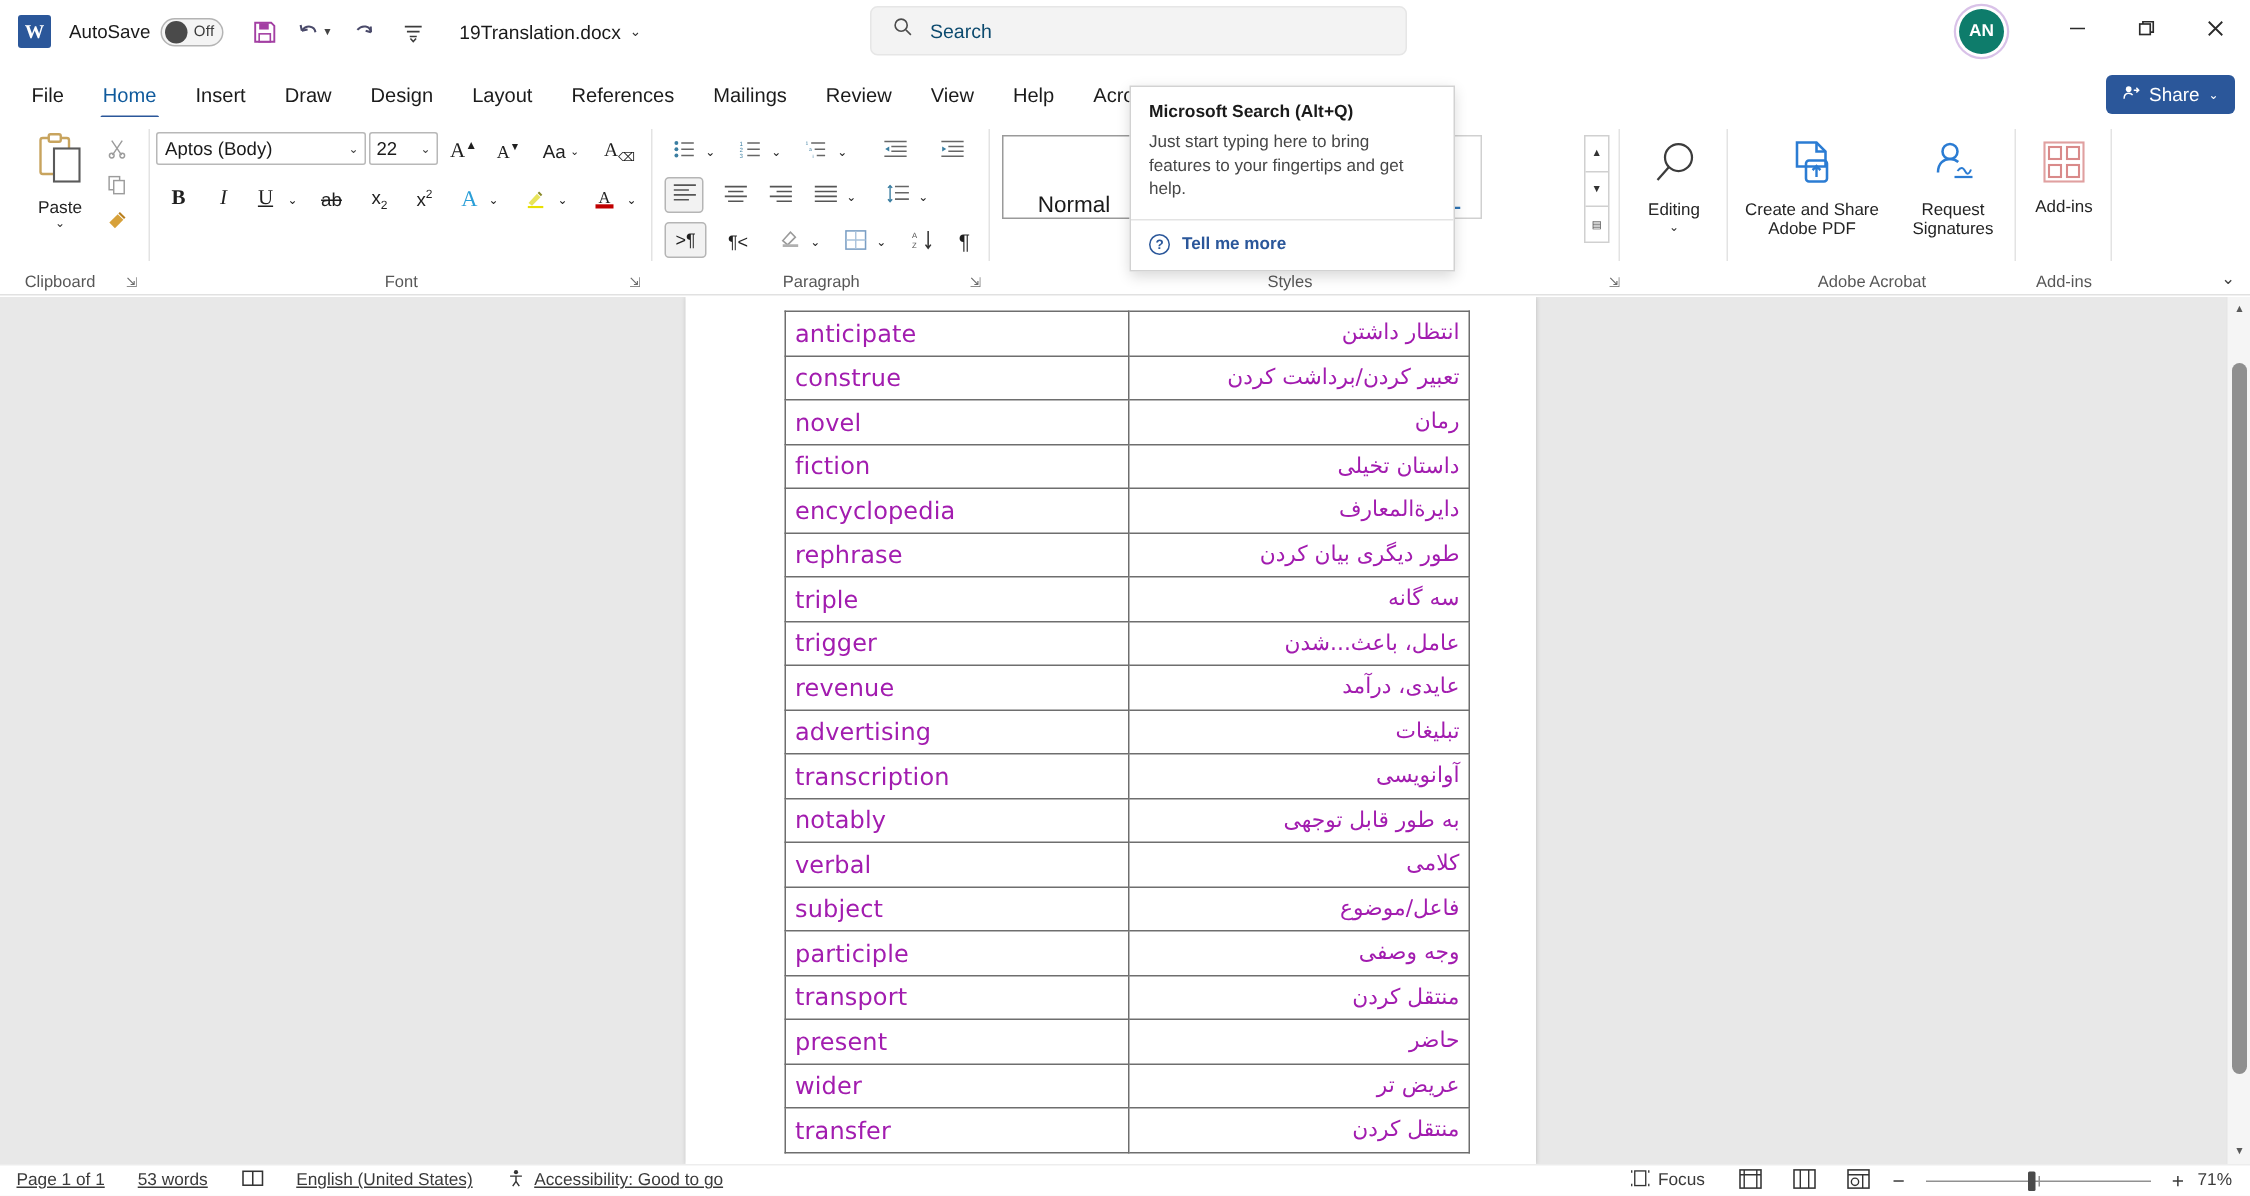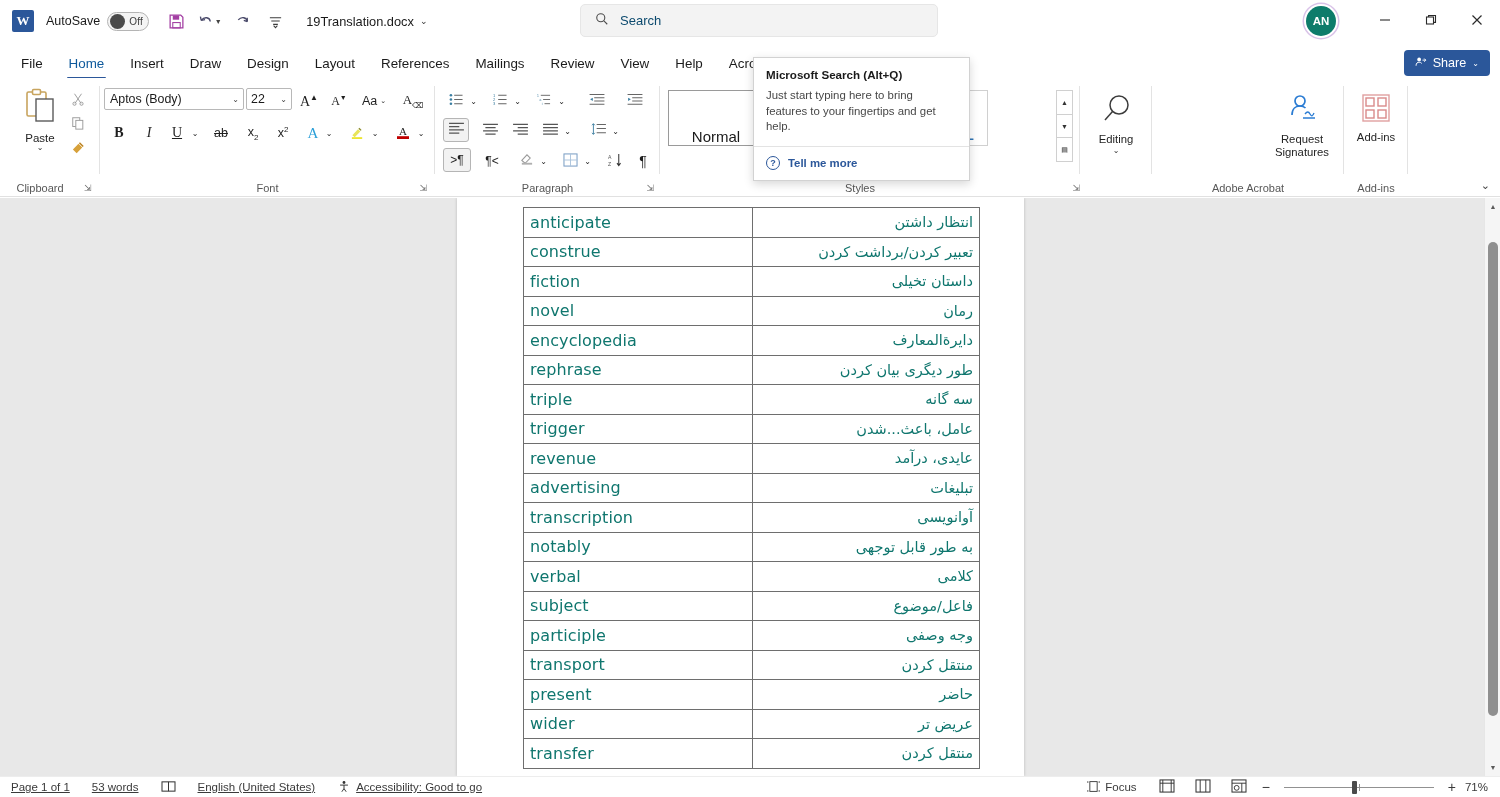--- a/index.html
+++ b/index.html
@@ -197,21 +197,21 @@
   .page {
     position:absolute; left:457px; top:0; width:567px; height:578px;
     background:#fff; box-shadow:0 0 3px rgba(0,0,0,.2);
   }
   .vtable {
     position:absolute; left:66px; top:9px; width:457px;
     border-collapse:collapse; table-layout:fixed;
   }
   .vtable td {
     border:1px solid #6e6e6e; height:29.5px; padding:0 6px;
-    font-size:16px; color:#0f766e; vertical-align:middle;
+    font-size:16px; color:#a21caf; vertical-align:middle;
     font-family:"DejaVu Sans", sans-serif;
   }
   .vtable td.en { width:229px; letter-spacing:.1px; }
   .vtable td.fa {
     direction:rtl; text-align:right; font-size:14.5px;
     font-family:"DejaVu Sans", sans-serif;
   }
 
   
   .watermark {
@@ -646,20 +646,32 @@
               <path d="M13.5 19.5 L6 28" stroke="#3c3c3c" stroke-width="1.5"></path>
             </svg>
         </span>
         <span class="bl">Editing</span>
         <span style="font-size:8px;color:#333">⌄</span>
       </div>
       <div class="gdiv" style="left:71px;"></div>
     </div>
 
     <div class="rgroup" style="left:1152px; width:192px;">
+      <div class="big-btn" style="left:4px;width:104px;">
+        <span>
+          <svg width="32" height="34" viewBox="0 0 32 34">
+            <path d="M6 3 h13 l6 6 v10 h-19 z" fill="none" stroke="#2b7cd3" stroke-width="1.7"></path>
+            <path d="M19 3 v6 h6" fill="none" stroke="#2b7cd3" stroke-width="1.7"></path>
+            <rect x="12" y="15" width="14" height="14" rx="2" fill="none" stroke="#2b7cd3" stroke-width="1.7"></rect>
+            <path d="M19 26 v-7 M16.4 21.4 L19 18.6 L21.6 21.4" fill="none" stroke="#2b7cd3" stroke-width="1.6"></path>
+          </svg>
+        </span>
+        <span class="bl">Create and Share</span>
+        <span class="bl" style="margin-top:0">Adobe PDF</span>
+      </div>
       <div class="big-btn" style="left:112px;width:76px;">
         <span>
           <svg width="32" height="34" viewBox="0 0 32 34">
             <circle cx="14" cy="9" r="5" fill="none" stroke="#2b7cd3" stroke-width="1.7"></circle>
             <path d="M6 23 C6 16.5 10 14 14 14 C16 14 18 14.6 19.5 16" fill="none" stroke="#2b7cd3" stroke-width="1.7"></path>
             <path d="M19 22 q3-4 5 0 t4 -1" fill="none" stroke="#2b7cd3" stroke-width="1.3"></path>
             <path d="M17 26 h12" stroke="#2b7cd3" stroke-width="1.5"></path>
           </svg>
         </span>
         <span class="bl">Request</span>
@@ -718,26 +730,26 @@
         <tbody>
           <tr>
               <td class="en">anticipate</td>
               <td class="fa">انتظار داشتن</td>
             </tr>
           <tr>
               <td class="en">construe</td>
               <td class="fa">تعبیر کردن/برداشت کردن</td>
             </tr>
           <tr>
+              <td class="en">novel</td>
+              <td class="fa">رمان</td>
+            </tr>
+          <tr>
               <td class="en">fiction</td>
               <td class="fa">داستان تخیلی</td>
-            </tr>
-          <tr>
-              <td class="en">novel</td>
-              <td class="fa">رمان</td>
             </tr>
           <tr>
               <td class="en">encyclopedia</td>
               <td class="fa">دایرةالمعارف</td>
             </tr>
           <tr>
               <td class="en">rephrase</td>
               <td class="fa">طور دیگری بیان کردن</td>
             </tr>
           <tr>

